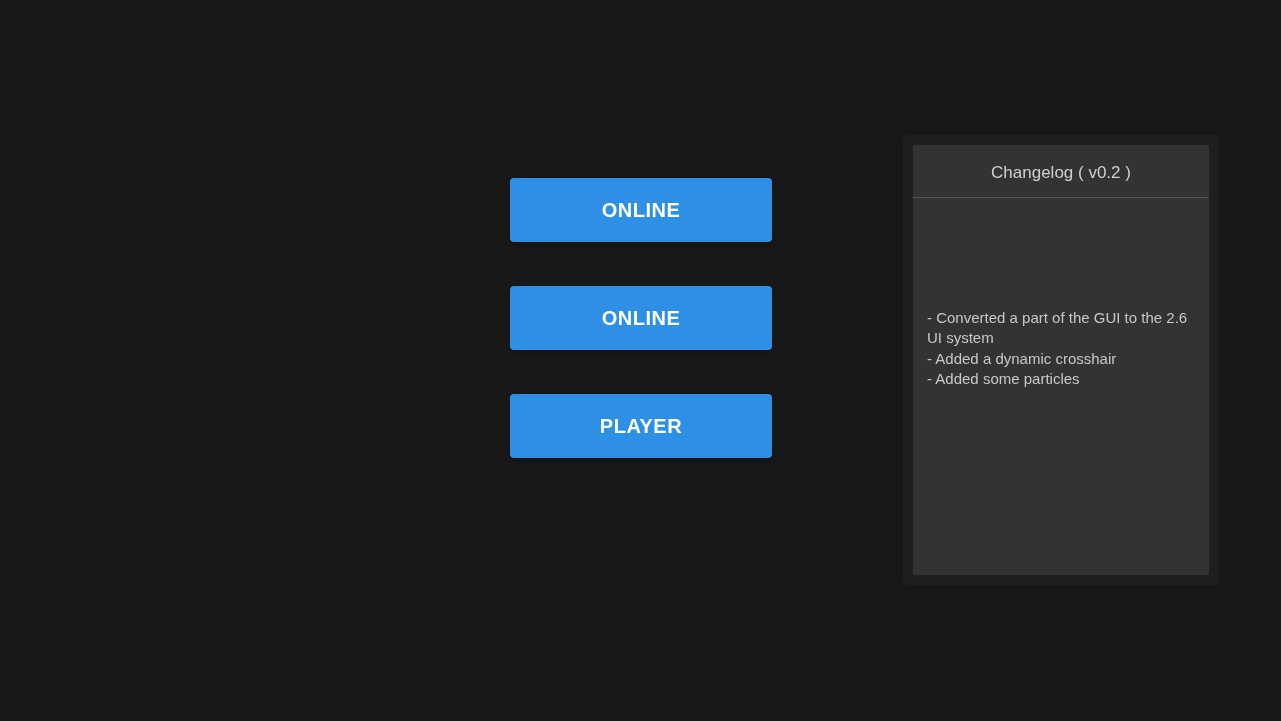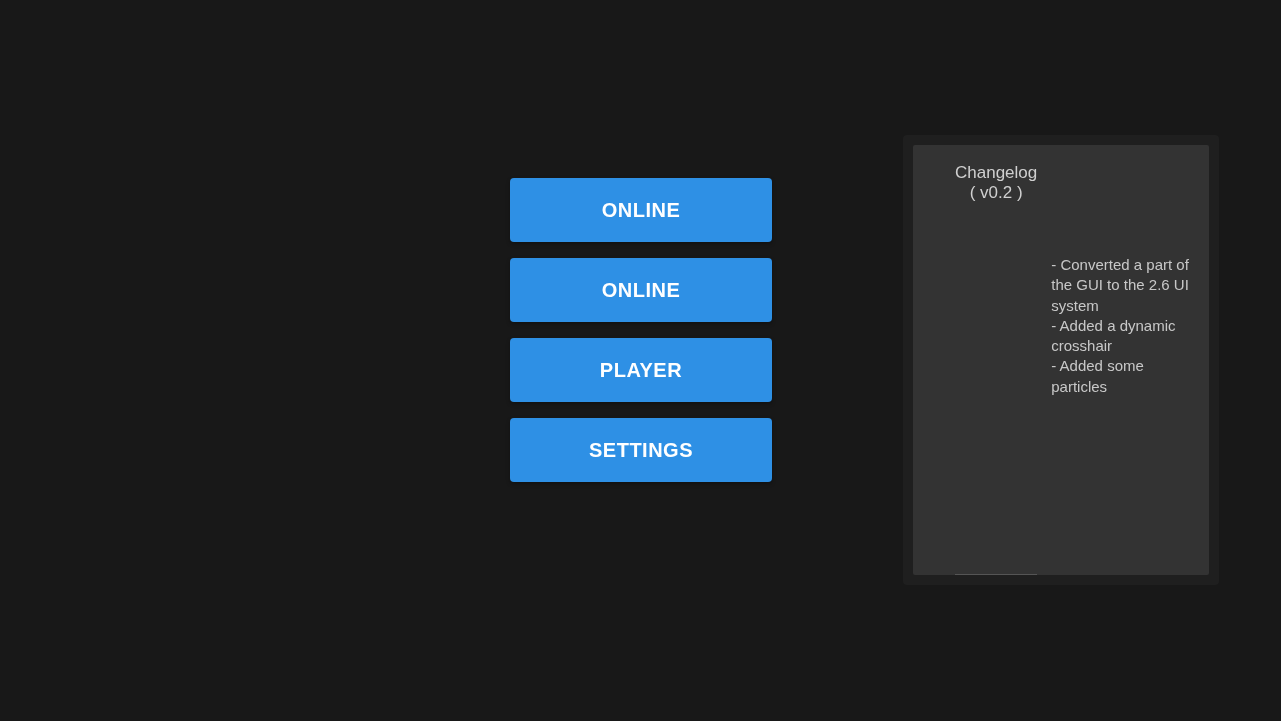--- a/index.html
+++ b/index.html
@@ -16,21 +16,21 @@
       position: relative;
       overflow: hidden;
     }
     
     .menu-container {
       position: absolute;
       left: 510px;
       top: 178px;
       display: flex;
       flex-direction: column;
-      gap: 16px;
+      gap: 44px;
     }
     
     .menu-button {
       width: 262px;
       height: 64px;
       background-color: #2e90e5;
       border: none;
       border-radius: 4px;
       color: #ffffff;
       font-size: 20px;
@@ -53,22 +53,21 @@
       border-radius: 4px;
       padding: 10px;
     }
     
     .changelog-inner {
       width: 100%;
       height: 100%;
       background-color: #333333;
       border-radius: 2px;
       display: flex;
-      flex-direction: row;
-      padding-left: 42px;
+      flex-direction: column;
     }
     
     .changelog-title {
       color: #d0d0d0;
       font-size: 17px;
       text-align: center;
       padding: 18px 0 14px 0;
       border-bottom: 1px solid #555555;
       font-weight: normal;
     }
@@ -84,21 +83,20 @@
       display: block;
     }
   </style>
 </head>
 <body>
 
 <div class="menu-container">
   <button class="menu-button">ONLINE</button>
   <button class="menu-button">ONLINE</button>
   <button class="menu-button">PLAYER</button>
-  <button class="menu-button">SETTINGS</button>
 </div>
 
 <div class="changelog-panel">
   <div class="changelog-inner">
     <div class="changelog-title">Changelog ( v0.2 )</div>
     <div class="changelog-content">
       <span class="changelog-item">- Converted a part of the GUI to the 2.6 UI system</span>
       <span class="changelog-item">- Added a dynamic crosshair</span>
       <span class="changelog-item">- Added some particles</span>
     </div>

